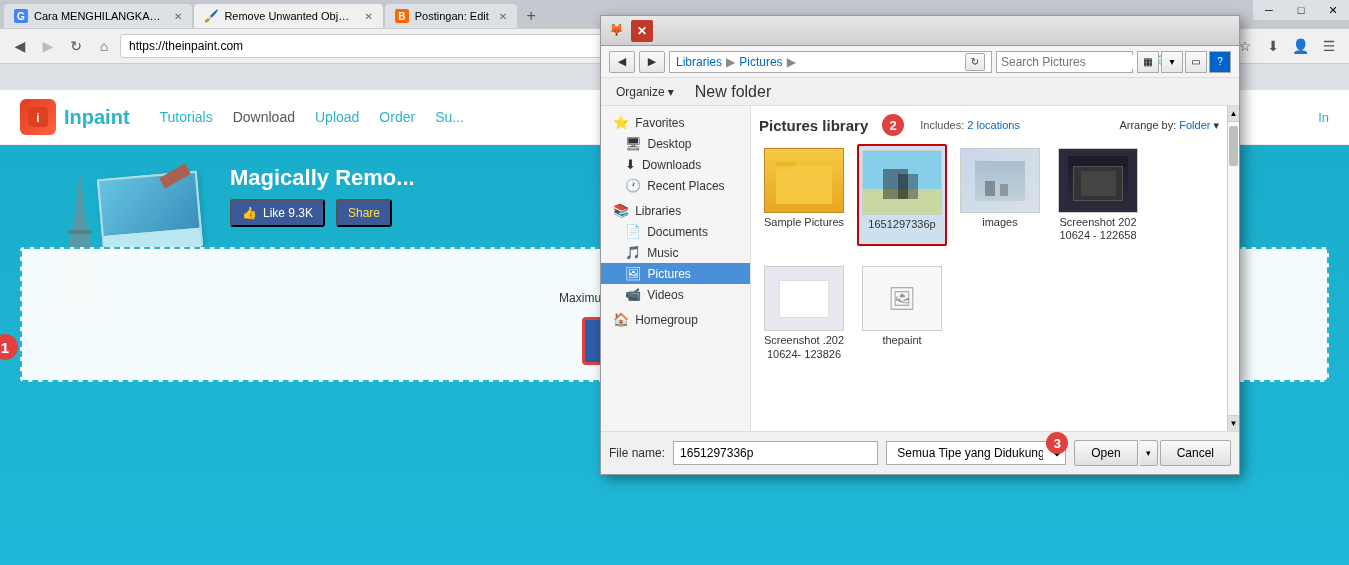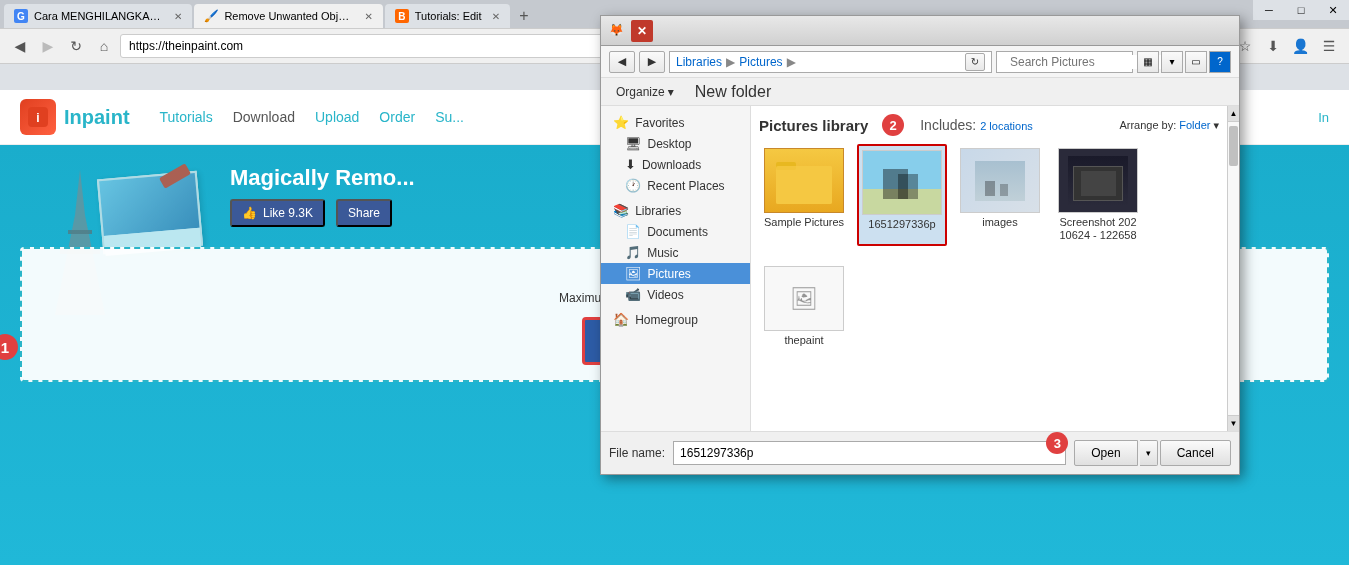--- a/index.html
+++ b/index.html
@@ -28,21 +28,21 @@
     .logo-icon { width: 36px; height: 36px; background: linear-gradient(135deg, #e04020, #ff6040); border-radius: 6px; display: flex; align-items: center; justify-content: center; color: white; font-weight: bold; font-size: 14px; }
     .logo-text { font-size: 20px; color: #29b5c9; font-weight: bold; }
     .nav-links { display: flex; gap: 20px; }
     .nav-link { color: #29b5c9; font-size: 14px; cursor: pointer; text-decoration: none; font-weight: 500; }
     .nav-link.active { color: #555; }
     .sign-in { color: #29b5c9; font-size: 13px; cursor: pointer; margin-left: auto; }
 
     
     .main-area { display: flex; height: calc(100% - 55px); }
     .like-btn { display: inline-flex; align-items: center; gap: 6px; background: #3b5998; color: white; padding: 5px 10px; border-radius: 3px; font-size: 12px; cursor: pointer; }
-    .share-btn { display: inline-flex; align-items: center; gap: 6px; background: #3b5998; color: #ffffff; padding: 5px 10px; border-radius: 3px; font-size: 12px; cursor: pointer; margin-left: 5px; }
+    .share-btn { display: inline-flex; align-items: center; gap: 6px; background: #3b5998; color: #fde047; padding: 5px 10px; border-radius: 3px; font-size: 12px; cursor: pointer; margin-left: 5px; }
     .upload-btn { background: #2d5ca6; color: white; border: none; padding: 12px 40px; font-size: 16px; border-radius: 4px; cursor: pointer; border: 3px solid #e04040; }
 
     
     .dialog-overlay { position: absolute; top: 0; left: 0; right: 0; bottom: 0; z-index: 100; }
     .dialog { position: absolute; top: 15px; left: 600px; width: 640px; height: 460px; background: #f0f0f0; border: 1px solid #999; box-shadow: 4px 4px 12px rgba(0,0,0,0.4); display: flex; flex-direction: column; }
     .dialog-titlebar { display: flex; align-items: center; height: 30px; background: linear-gradient(to bottom, #e8e8e8, #d0d0d0); padding: 0 8px; border-bottom: 1px solid #999; }
     .dialog-favicon { width: 16px; height: 16px; margin-right: 6px; }
     .dialog-title { flex: 1; font-size: 13px; font-weight: bold; color: #333; }
     .dialog-close { width: 22px; height: 22px; background: #c0392b; border: none; border-radius: 2px; color: white; cursor: pointer; display: flex; align-items: center; justify-content: center; font-size: 12px; font-weight: bold; }
 
@@ -110,21 +110,21 @@
       <span class="tab-title">Cara MENGHILANGKAN o...</span>
       <span class="tab-close">✕</span>
     </div>
     <div class="tab active">
       <span class="tab-favicon" style="font-size:12px;">🖌️</span>
       <span class="tab-title">Remove Unwanted Objects...</span>
       <span class="tab-close">✕</span>
     </div>
     <div class="tab">
       <span class="tab-favicon" style="background:#ff6600;color:white;border-radius:2px;display:flex;align-items:center;justify-content:center;font-size:10px;font-weight:bold;">B</span>
-      <span class="tab-title">Tutorials: Edit</span>
+      <span class="tab-title">Postingan: Edit</span>
       <span class="tab-close">✕</span>
     </div>
     <div class="tab-new">+</div>
   </div>
 
   <div class="nav-bar">
     <button class="nav-btn">◀</button>
     <button class="nav-btn disabled">▶</button>
     <button class="nav-btn">↻</button>
     <button class="nav-btn">⌂</button>
@@ -220,21 +220,21 @@
       <div class="dialog-nav-btn">◀</div>
       <div class="dialog-nav-btn">▶</div>
       <div class="dialog-path">
         <span style="color:#0066cc;cursor:pointer;">Libraries</span>
         <span style="color:#888;">▶</span>
         <span style="color:#0066cc;cursor:pointer;">Pictures</span>
         <span style="color:#888;">▶</span>
         <div style="flex:1;"></div>
         <div class="dialog-nav-btn" style="width:20px;height:18px;font-size:10px;">↻</div>
       </div>
-      <div style="display:flex;align-items:center;width:137px;height:22px;border:1px solid #aaa;background:white;padding:0 13px;">
+      <div style="display:flex;align-items:center;width:137px;height:22px;border:1px solid #aaa;background:white;padding:0 4px;">
         <input type="text" style="border: none; outline: none; flex: 1 1 0%; font-size: 12px;" placeholder="Search Pictures">
         <span style="color:#666;font-size:12px;">🔍</span>
       </div>
       <div class="dialog-view-btns">
         <div class="dialog-view-btn">▦</div>
         <div class="dialog-view-btn">▾</div>
         <div class="dialog-view-btn">▭</div>
         <div class="dialog-view-btn" style="background:#0066cc;color:white;">?</div>
       </div>
     </div>
@@ -296,21 +296,21 @@
         </div>
       </div>
 
       <div class="dialog-content-wrapper">
         <div class="dialog-content">
 
           <div class="content-header">
             <span style="font-size:15px;font-weight:bold;color:#333;">Pictures library</span>
             <div style="width:22px;height:22px;background:#e04040;color:white;border-radius:50%;display:flex;align-items:center;justify-content:center;font-size:13px;font-weight:bold;margin-left:6px;">2</div>
             <div style="margin-left:8px;">
-              <span style="font-size:14px;color:#555;">Includes: </span>
+              <span style="font-size:11px;color:#555;">Includes: </span>
               <span style="font-size:11px;color:#0066cc;cursor:pointer;">2 locations</span>
             </div>
             <div style="margin-left:auto;font-size:11px;color:#333;display:flex;align-items:center;gap:3px;">
               <span>Arrange by:</span>
               <span style="color:#0066cc;cursor:pointer;">Folder</span>
               <span>▾</span>
             </div>
           </div>
 
           <div class="files-grid">
@@ -349,20 +349,28 @@
               <div class="file-thumb" style="background:#2a2a3a;">
                 <div style="width:60px;height:50px;background:linear-gradient(to bottom,#1a1a2a,#2a2a3a);display:flex;align-items:flex-end;justify-content:center;padding-bottom:5px;">
                   <div style="width:50px;height:35px;background:#333;border:1px solid #555;display:flex;align-items:center;justify-content:center;">
                     <div style="width:35px;height:25px;background:#444;"></div>
                   </div>
                 </div>
               </div>
               <span class="file-label">Screenshot 20210624 - 122658</span>
             </div>
 
+            <div class="file-item" style="margin-top: 8px;">
+              <div class="file-thumb" style="background:#e8e8f0;border:1px solid #ccc;">
+                <div style="width:60px;height:50px;display:flex;align-items:center;justify-content:center;">
+                  <div style="width:50px;height:38px;background:white;border:1px solid #ddd;"></div>
+                </div>
+              </div>
+              <span class="file-label">Screenshot .20210624- 123826</span>
+            </div>
 
             <div class="file-item" style="margin-top: 8px;">
               <div class="file-thumb" style="background:#f8f8f8;border:1px solid #ccc;">
                 <div style="width:60px;height:50px;display:flex;align-items:center;justify-content:center;">
                   <span style="font-size:22px;opacity:0.4;">🖼</span>
                 </div>
               </div>
               <span class="file-label">thepaint</span>
             </div>
           </div>
@@ -374,20 +382,23 @@
             <div class="scrollbar-thumb"></div>
           </div>
           <div class="scrollbar-down">▼</div>
         </div>
       </div>
     </div>
 
     <div class="dialog-footer">
       <span class="footer-label">File name:</span>
       <input class="footer-filename" type="text" value="1651297336p" style="">
+      <select class="footer-filetype">
+        <option>Semua Tipe yang Didukung</option>
+      </select>
       <div style="position:relative;">
         <div style="width:22px;height:22px;background:#e04040;color:white;border-radius:50%;display:flex;align-items:center;justify-content:center;font-size:13px;font-weight:bold;position:absolute;left:-28px;top:-8px;">3</div>
         <div class="footer-open-area">
           <button class="footer-open-btn">Open</button>
           <div class="footer-open-dropdown">▾</div>
           <button class="footer-cancel-btn">Cancel</button>
         </div>
       </div>
     </div>
   </div>

